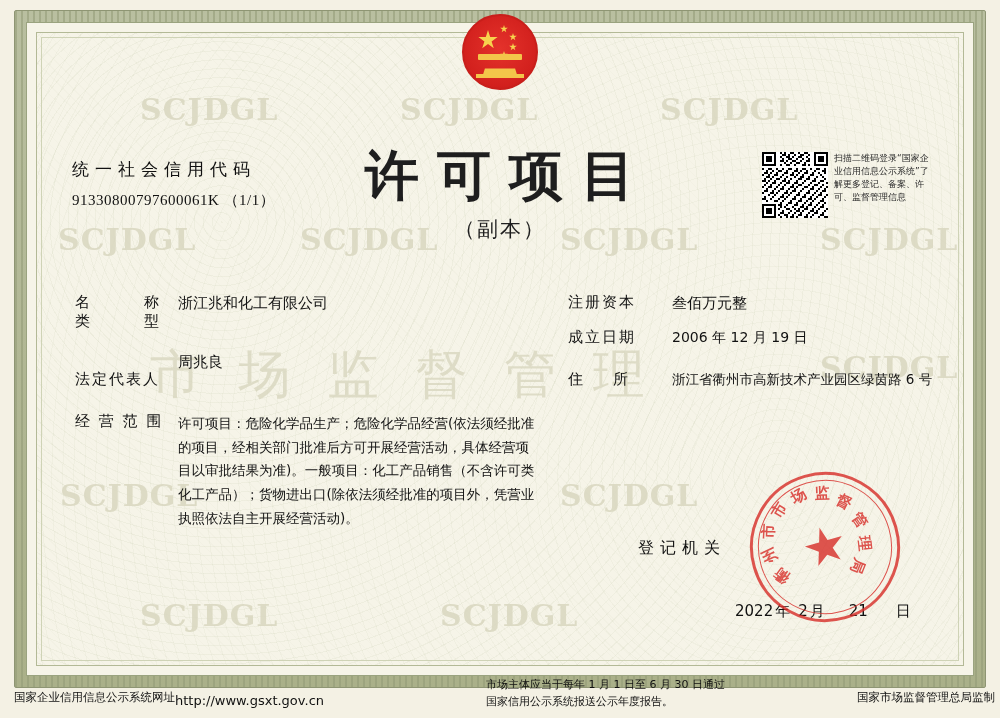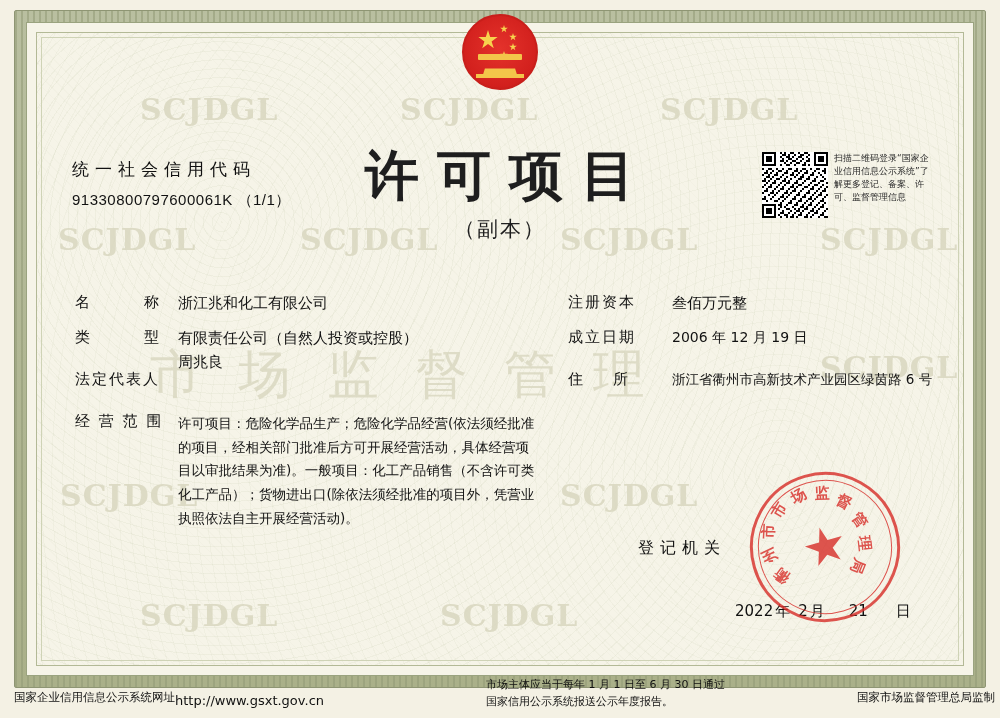--- a/index.html
+++ b/index.html
@@ -135,21 +135,21 @@
 
   
   .code-block { position: absolute; left: 72px; top: 158px; z-index: 6; }
   .code-label {
     font-size: 17px; letter-spacing: 6px; color: #111;
     font-weight: normal;
   }
   .code-value {
     margin-top: 10px;
     font-size: 15px; letter-spacing: .5px; color: #111;
-    font-family: Liberation Sans, sans-serif;
+    font-family: Liberation Serif, serif;
   }
 
   
   .qr-wrap { position: absolute; right: 172px; top: 152px; z-index: 6; }
   .qr { width: 66px; height: 66px; background: #fff; }
   .qr-note {
     position: absolute; right: 66px; top: 152px;
     width: 100px;
     font-size: 9px; line-height: 1.45; color: #2a2a2a;
     z-index: 6;
@@ -159,21 +159,21 @@
   .fields { position: absolute; left: 0; top: 0; right: 0; bottom: 0; z-index: 6; }
   .fld { position: absolute; font-size: 15px; color: #111; }
   .fld-label {
     letter-spacing: 8px;
     white-space: nowrap;
   }
   .fld-value { white-space: pre-wrap; }
 
   .lbl-name   { left: 75px; top: 293px; }
   .val-name   { left: 178px; top: 294px; }
-  .lbl-type   { left: 75px; top: 328px; }
+  .lbl-type   { left: 75px; top: 312px; }
   .val-type   { left: 178px; top: 329px; }
   .lbl-rep    { left: 75px; top: 370px; letter-spacing: 2px; }
   .val-rep    { left: 178px; top: 353px; }
   .lbl-scope  { left: 75px; top: 412px; letter-spacing: 2px; }
   .val-scope  { left: 178px; top: 412px; width: 362px; line-height: 1.75; font-size: 13.5px; }
 
   .lbl-cap    { left: 568px; top: 293px; letter-spacing: 2px; }
   .val-cap    { left: 672px; top: 294px; }
   .lbl-date   { left: 568px; top: 328px; letter-spacing: 2px; }
   .val-date   { left: 672px; top: 329px; font-size: 14px; }
@@ -540,21 +540,20 @@
       </g>
     </svg>
   </div>
   <div class="qr-note">扫描二维码登录“国家企业信用信息公示系统”了解更多登记、备案、许可、监督管理信息</div>
 
   <div class="fields">
     <div class="fld fld-label lbl-name">名　　称</div>
     <div class="fld fld-value val-name">浙江兆和化工有限公司</div>
 
     <div class="fld fld-label lbl-type">类　　型</div>
-    <div class="fld fld-value val-type">有限责任公司（自然人投资或控股）</div>
 
     <div class="fld fld-label lbl-rep">法定代表人</div>
     <div class="fld fld-value val-rep">周兆良</div>
 
     <div class="fld fld-label lbl-scope">经 营 范 围</div>
     <div class="fld fld-value val-scope">许可项目：危险化学品生产；危险化学品经营(依法须经批准的项目，经相关部门批准后方可开展经营活动，具体经营项目以审批结果为准)。一般项目：化工产品销售（不含许可类化工产品）；货物进出口(除依法须经批准的项目外，凭营业执照依法自主开展经营活动)。</div>
 
     <div class="fld fld-label lbl-cap">注册资本</div>
     <div class="fld fld-value val-cap">叁佰万元整</div>
 

